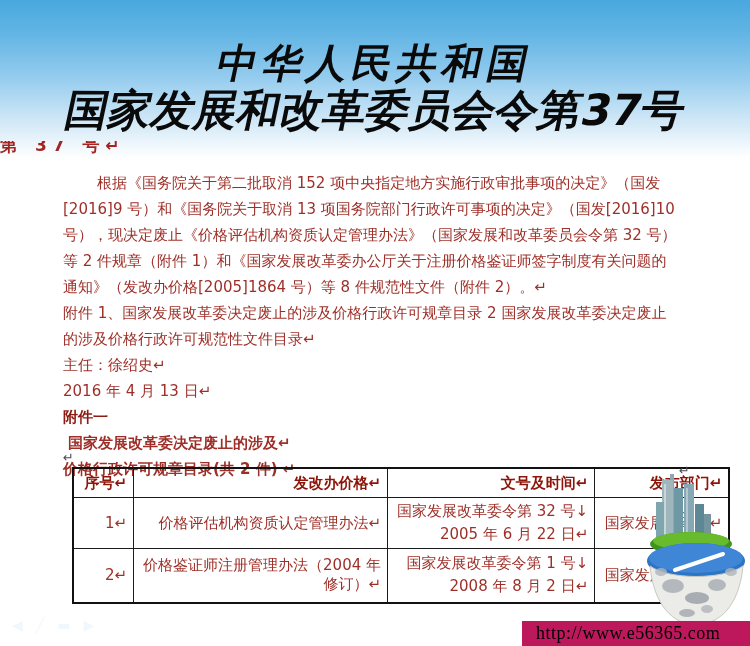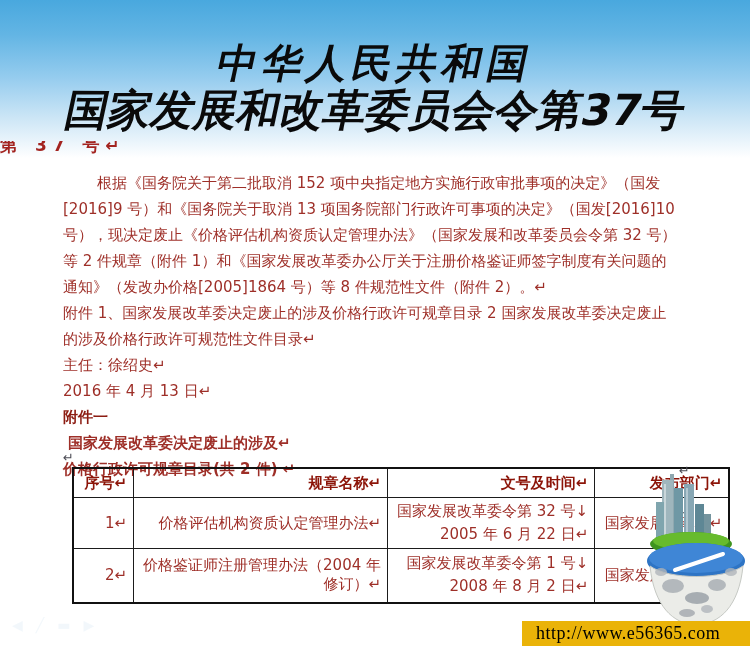--- a/index.html
+++ b/index.html
@@ -57,21 +57,21 @@
   .col-no{width:44px;}
   .col-name{width:238px;}
   .col-doc{width:165px;}
   .col-dept{width:118px;}
   .cell-two .l{line-height:23px;white-space:nowrap;}
   .mark{
     position:absolute;color:#4c4c55;font-size:13px;z-index:2;
   }
   
   .urlbox{
-    position:absolute;left:522px;top:621px;width:228px;height:25px;background:#eab308;
+    position:absolute;left:522px;top:621px;width:228px;height:25px;background:#be185d;
     z-index:5;display:flex;align-items:center;
   }
   .urlbox span{
     font-family:"Liberation Serif","DejaVu Serif",serif;font-size:18px;color:#000;
     padding-left:14px;letter-spacing:0.5px;
   }
   
   .nav{
     position:absolute;left:12px;top:617px;z-index:4;display:flex;gap:13px;
     color:#d9e8f4;opacity:0.33;font-size:14px;line-height:16px;
@@ -113,21 +113,21 @@
       </div>
     </div>
   </div>
 
   <span class="mark" style="left:63px;top:450px;">↵</span>
 
   <table class="rules">
     <tbody>
         <tr>
       <th class="col-no">序号↵</th>
-      <th class="col-name">规章名称↵</th>
+      <th class="col-name">发改办价格↵</th>
       <th class="col-doc">文号及时间↵</th>
       <th class="col-dept">发布部门↵</th>
     </tr>
     <tr style="height:50px;">
       <td>1↵</td>
       <td>
         <div class="l">价格评估机构资质认定管理办法↵</div>
         <div class="l"></div>
       </td>
       <td class="cell-two">

